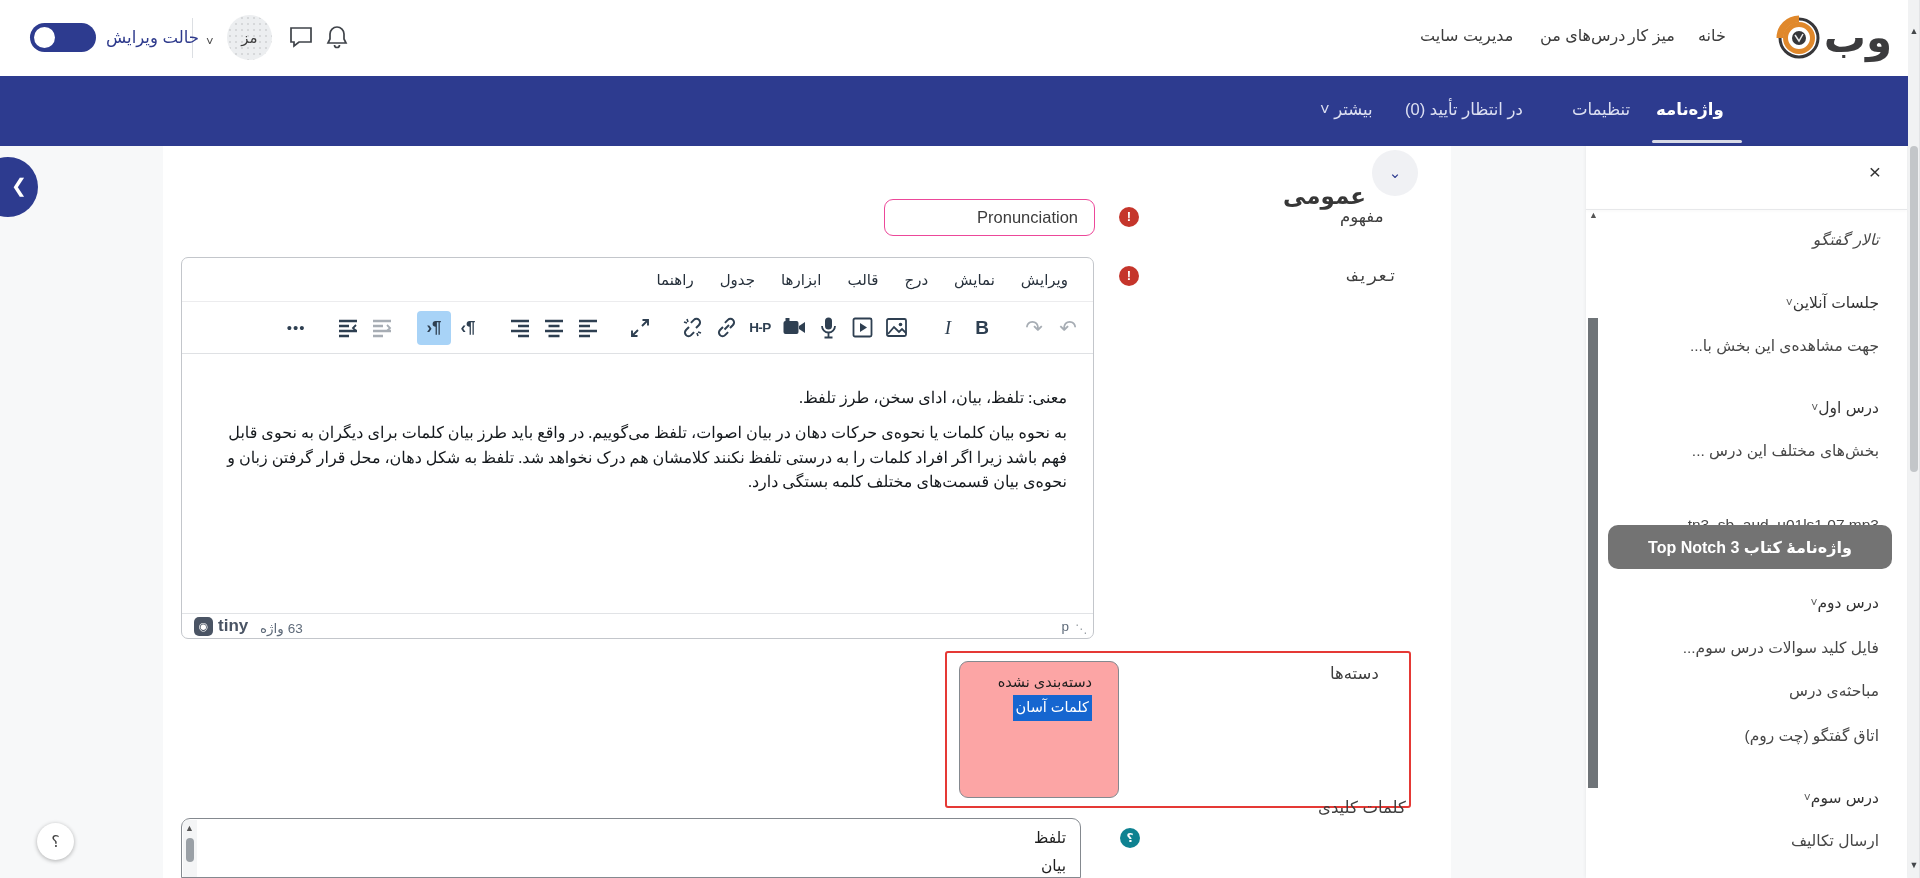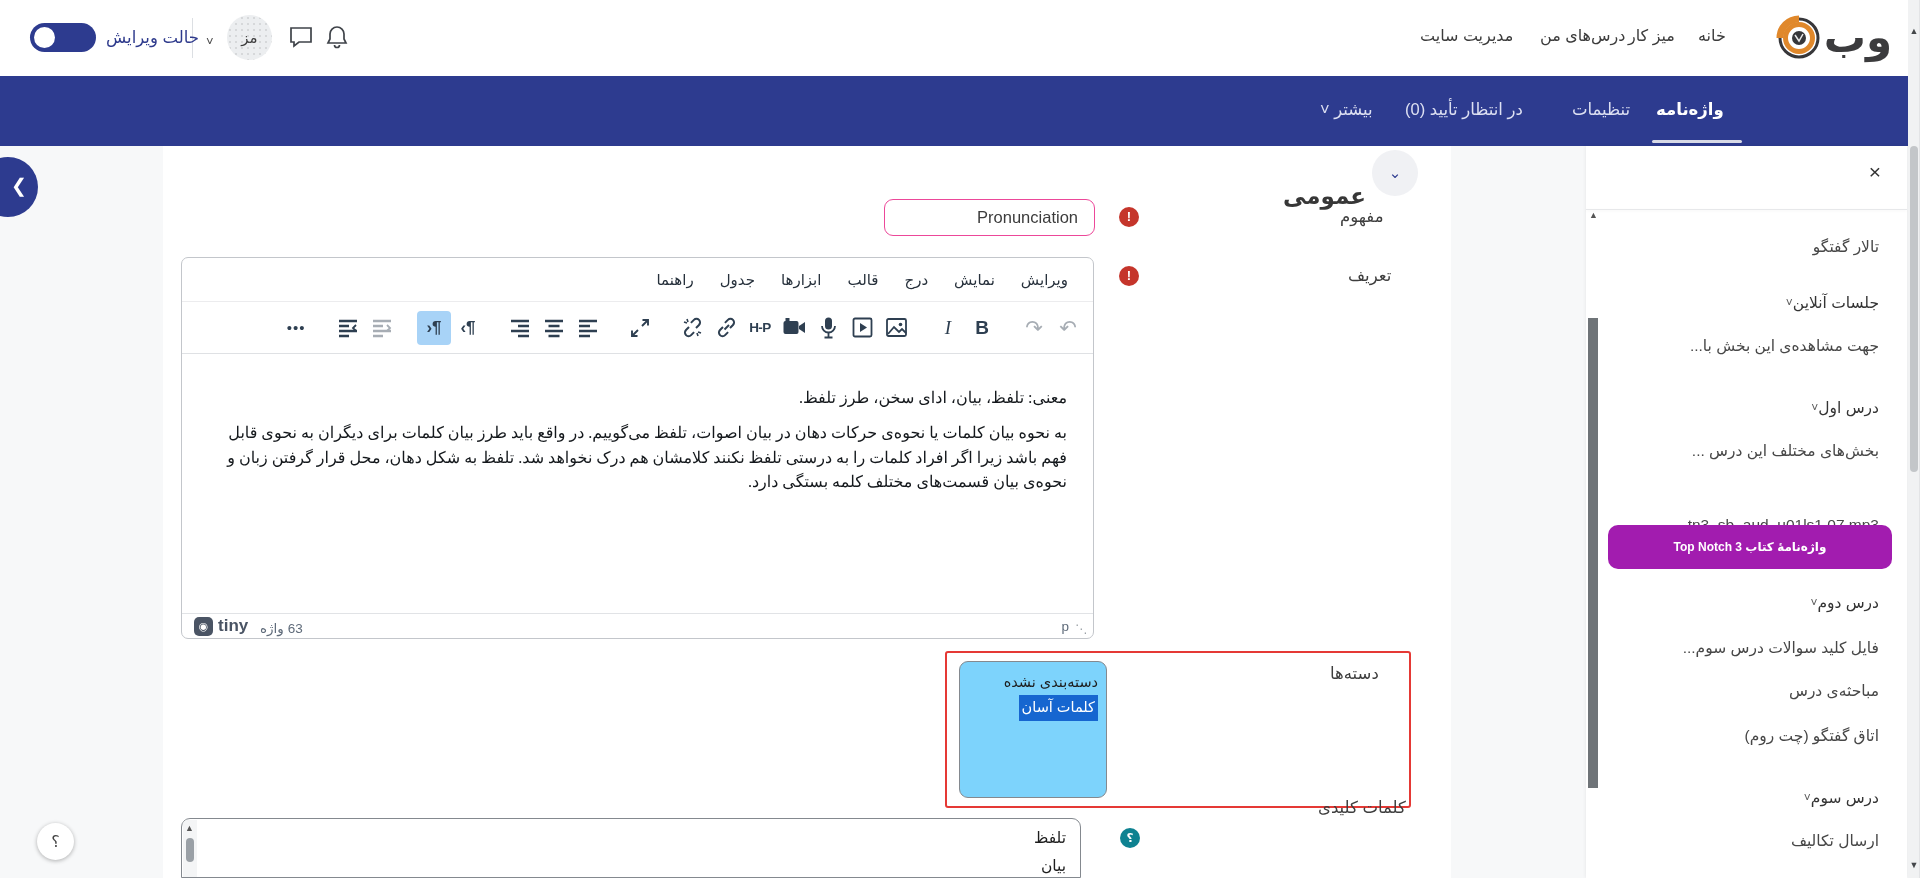--- a/index.html
+++ b/index.html
@@ -73,22 +73,22 @@
   .tiny-brand { position:absolute; left:12px; top:358px; display:flex; align-items:center; gap:5px; direction:ltr; }
   .tiny-mark { width:19px; height:19px; border-radius:5px; background:#4a5464; color:#fff; font-size:11px;
                display:flex; align-items:center; justify-content:center; }
   .tiny-word { font-weight:bold; font-size:17px; color:#4a5464; }
   .wcount { position:absolute; left:78px; top:362px; font-size:13.5px; color:#5f6b7a; direction:rtl; }
   .elpath { position:absolute; right:24px; top:361px; font-size:13.5px; color:#5f6b7a; }
   .grip { position:absolute; right:6px; top:364px; color:#9aa0a6; font-size:12px; cursor:nwse-resize; }
 
   
   .cat-errorbox { position:absolute; left:945px; top:651px; width:466px; height:157px; border:2px solid #e53935; border-radius:3px; }
-  .cat-list { position:absolute; left:959px; top:661px; width:148px; height:137px; border:1px solid #84898f;
-              border-radius:9px; background:#7dd3fc; padding:8px 8px; font-size:14.5px; color:#1d1d1d; overflow:hidden; }
+  .cat-list { position:absolute; left:959px; top:661px; width:160px; height:137px; border:1px solid #84898f;
+              border-radius:9px; background:#fca5a5; padding:8px 26px; font-size:14.5px; color:#1d1d1d; overflow:hidden; }
   .cat-opt { text-align:right; white-space:nowrap; line-height:1.75; cursor:default; }
   .cat-opt.selected { display:inline-block; background:#1666d0; color:#fff; padding:0 3px; }
 
   
   .kw-box { position:absolute; left:181px; top:818px; width:900px; height:60px; border:1px solid #84898f;
             border-radius:9px 9px 0 0; background:#fff; overflow:hidden; }
   .kw-text { position:absolute; right:14px; top:5px; font-size:15.5px; color:#1d1d1d; text-align:right; line-height:1.8; }
   .kw-scroll { position:absolute; left:1px; top:1px; width:14px; height:58px; background:#f4f5f6; }
   .kw-scroll .up { position:absolute; left:2px; top:3px; font-size:9px; color:#555; }
   .kw-scroll .thumb { position:absolute; left:3px; top:18px; width:8px; height:24px; background:#9aa0a6; border-radius:4px; }
@@ -99,22 +99,22 @@
               font-size:16px; color:#444; cursor:pointer; }
 
   
   .sidebar { position:absolute; left:1586px; top:146px; width:321px; height:732px; background:#ffffff;
              box-shadow:0 0 4px rgba(0,0,0,.08); }
   .sb-close { position:absolute; left:276px; top:14px; font-size:21px; color:#333; cursor:pointer; width:26px; text-align:center; }
   .sb-divider { position:absolute; left:0; top:63px; width:100%; height:1px; background:#e7e8ea; box-shadow:0 1px 3px rgba(0,0,0,.06); }
   .sb-item { position:absolute; right:28px; font-size:15.5px; color:#474747; white-space:nowrap; cursor:pointer; text-align:right; }
   .sb-item.section { color:#343434; font-weight:500; }
   .sb-item .caret { display:inline-block; margin-left:9px; color:#5a5a5a; font-size:12px; transform:translateY(-1px); }
-  .sb-pill { position:absolute; left:22px; top:379px; width:284px; height:44px; background:#a21caf; border-radius:10px;
-             color:#fff; font-size:12px; font-weight:bold; display:flex; align-items:center; justify-content:center;
+  .sb-pill { position:absolute; left:22px; top:379px; width:284px; height:44px; background:#737373; border-radius:10px;
+             color:#fff; font-size:16px; font-weight:bold; display:flex; align-items:center; justify-content:center;
              white-space:nowrap; cursor:pointer; }
   .sb-scroll-thumb { position:absolute; left:2px; top:172px; width:10px; height:470px; background:#6f7478; }
   .sb-scroll-up { position:absolute; left:3px; top:64px; font-size:9px; color:#555; }
 
   
   .pg-scroll { position:absolute; left:1908px; top:0; width:12px; height:878px; background:#f1f2f3; border-right:1px solid #e3e4e6; }
   .pg-arrow { position:absolute; left:1909px; width:10px; text-align:center; font-size:9px; color:#44474a; }
   .pg-thumb { position:absolute; left:1910px; top:146px; width:8px; height:326px; background:#c3c6c9; border-radius:4px; }
 
   svg { display:block; }
@@ -179,21 +179,21 @@
 
 <span class="sec-head-text">عمومی</span>
 <div class="sec-chevron">
   <span>⌄</span>
 </div>
 
 <span class="flabel" style="left:1340px; top:207px;">مفهوم</span>
 <span class="req-badge" style="left:1119px; top:207px;">!</span>
 <input class="concept-input" value="Pronunciation" style="">
 
-<span class="flabel" style="left:1348px; top:266px;">تعریف</span>
+<span class="flabel" style="left:1348px; top:266px;font-family:Liberation Mono, monospace;">تعریف</span>
 <span class="req-badge" style="left:1119px; top:266px;">!</span>
 
 <div class="editor">
   <div class="menubar">
     <span class="mitem">ویرایش</span>
     <span class="mitem">نمایش</span>
     <span class="mitem">درج</span>
     <span class="mitem">قالب</span>
     <span class="mitem">ابزارها</span>
     <span class="mitem">جدول</span>
@@ -330,21 +330,21 @@
 <div class="help-fab">
   <span>؟</span>
 </div>
 
 <div class="sidebar">
   <span class="sb-close">×</span>
   <div class="sb-divider"></div>
   <span class="sb-scroll-up">▲</span>
   <div class="sb-scroll-thumb"></div>
 
-  <span class="sb-item" style="top:92px;">تالار گفتگو</span>
+  <span class="sb-item" style="top:85px;font-style:italic;">تالار گفتگو</span>
   <span class="sb-item section" style="top:148px;"><span>جلسات آنلاین</span><span class="caret">˅</span></span>
   <span class="sb-item" style="top:191px;">جهت مشاهده‌ی این بخش با...</span>
   <span class="sb-item section" style="top:253px;"><span>درس اول</span><span class="caret">˅</span></span>
   <span class="sb-item" style="top:296px;">بخش‌های مختلف این درس ...</span>
   <span class="sb-item" style="top:342px;margin-top:28px;">tn3_sb_aud_u01ls1.07.mp3</span>
   <div class="sb-pill">واژه‌نامهٔ کتاب Top Notch 3</div>
   <span class="sb-item section" style="top:448px;"><span>درس دوم</span><span class="caret">˅</span></span>
   <span class="sb-item" style="top:493px;">فایل کلید سوالات درس سوم...</span>
   <span class="sb-item" style="top:536px;">مباحثه‌ی درس</span>
   <span class="sb-item" style="top:581px;">اتاق گفتگو (چت روم)</span>

